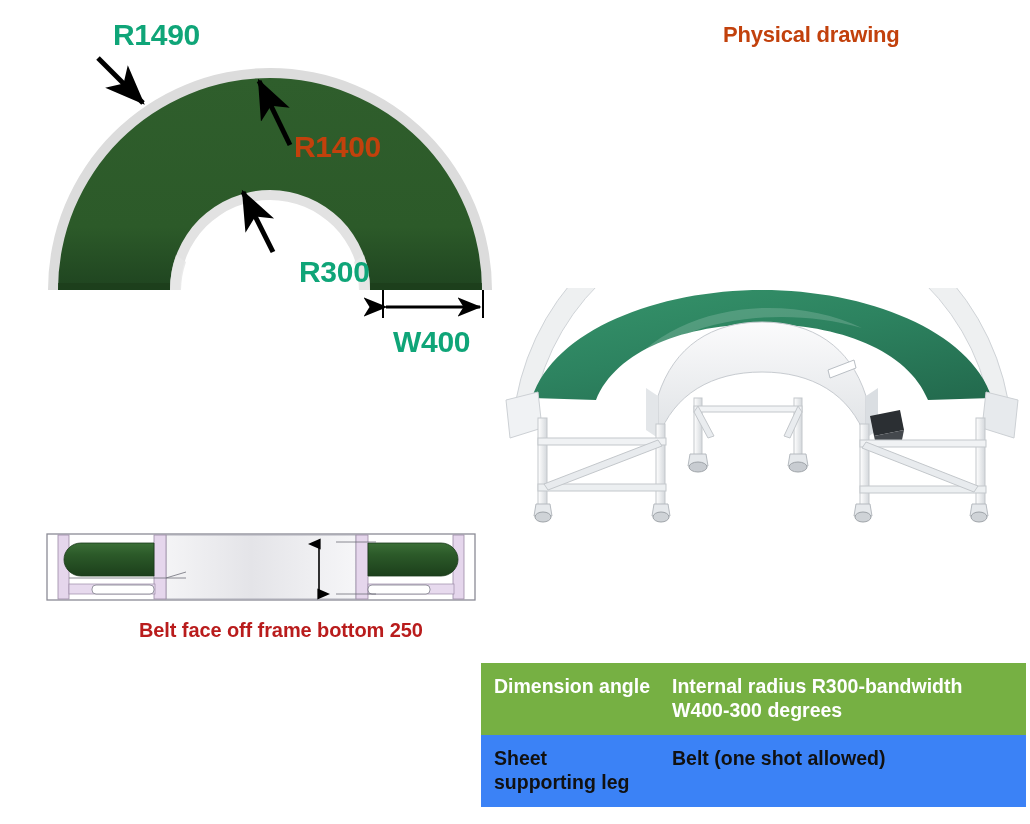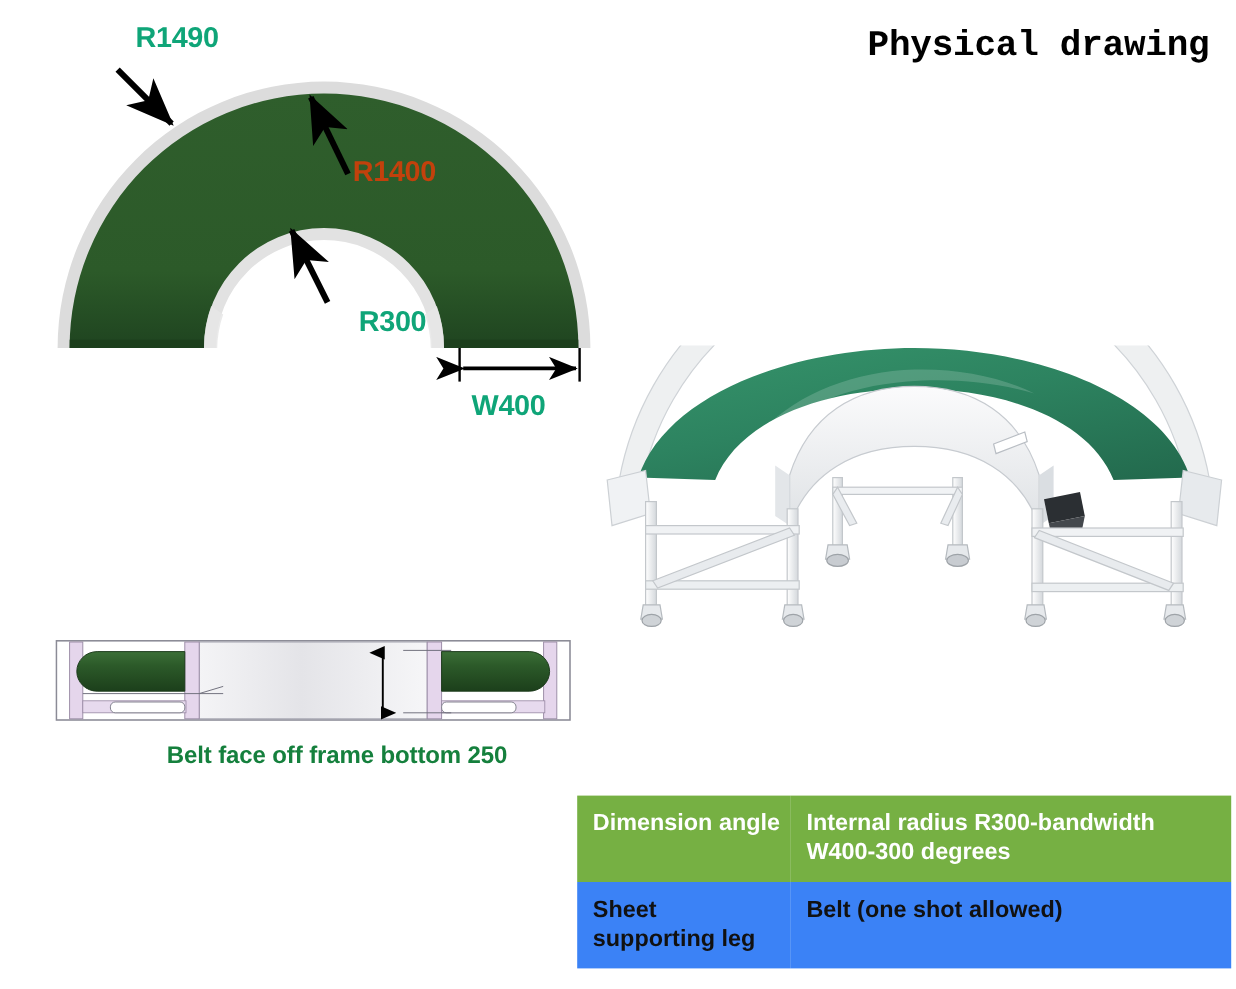--- a/index.html
+++ b/index.html
@@ -20,47 +20,46 @@
     overflow: hidden;
   }
 
   
   .abs { position: absolute; }
 
   
   .title-physical {
     left: 723px;
     top: 22px;
-    font-size: 30px;
+    font-size: 22px;
     font-weight: bold;
-    color: #000000;
+    color: #c2410c;
     letter-spacing: -0.2px;
     white-space: nowrap;
-    font-family: Liberation Mono, monospace;
   }
   .dim-label {
-    font-size: 24px;
+    font-size: 30px;
     font-weight: bold;
     white-space: nowrap;
     letter-spacing: -0.3px;
   }
   .dim-teal { color: #0fa578; }
   .dim-white { color: #c2410c; }
 
   .lbl-r1490 { left: 113px; top: 18px; }
   .lbl-r1400 { left: 294px; top: 130px; }
   .lbl-r300  { left: 275px; top: 255px; margin-left: 24px; }
   .lbl-w400  { left: 393px; top: 325px; }
 
   .caption-belt {
     left: 139px;
     top: 619px;
     font-size: 20px;
     font-weight: bold;
-    color: #15803d;
+    color: #b91c1c;
     white-space: nowrap;
     letter-spacing: -0.1px;
   }
 
   
   #arc-diagram {
     left: 0px;
     top: 0px;
     width: 520px;
     height: 380px;

